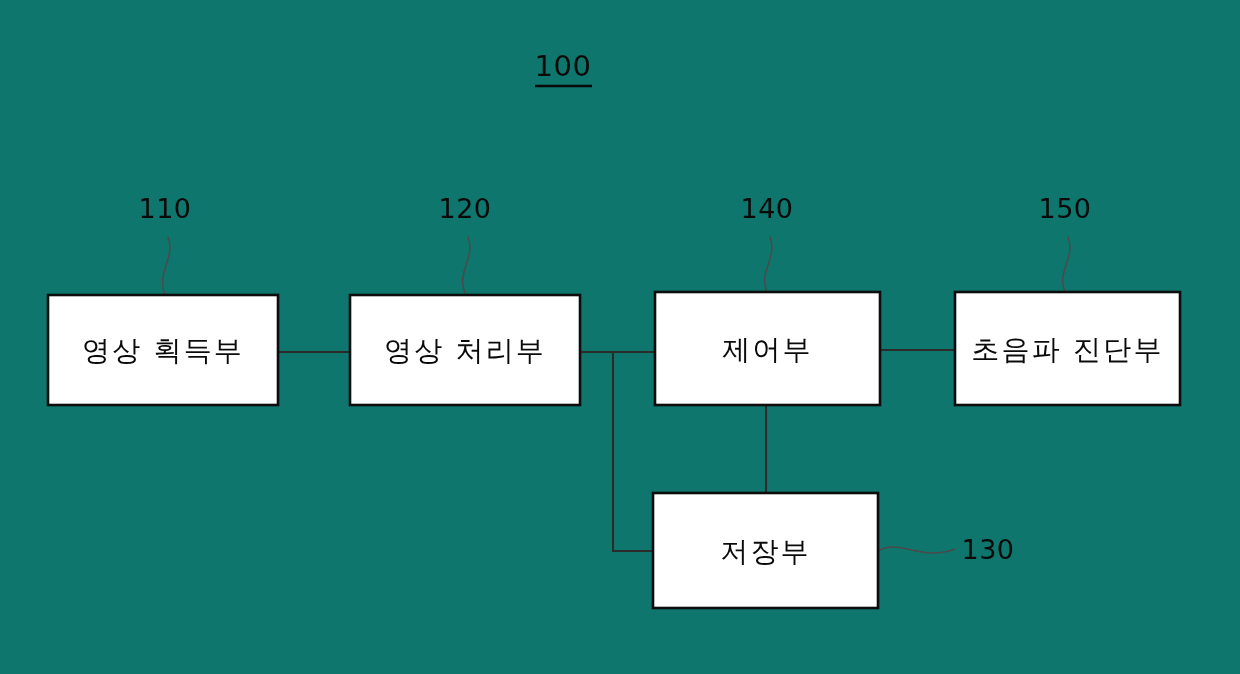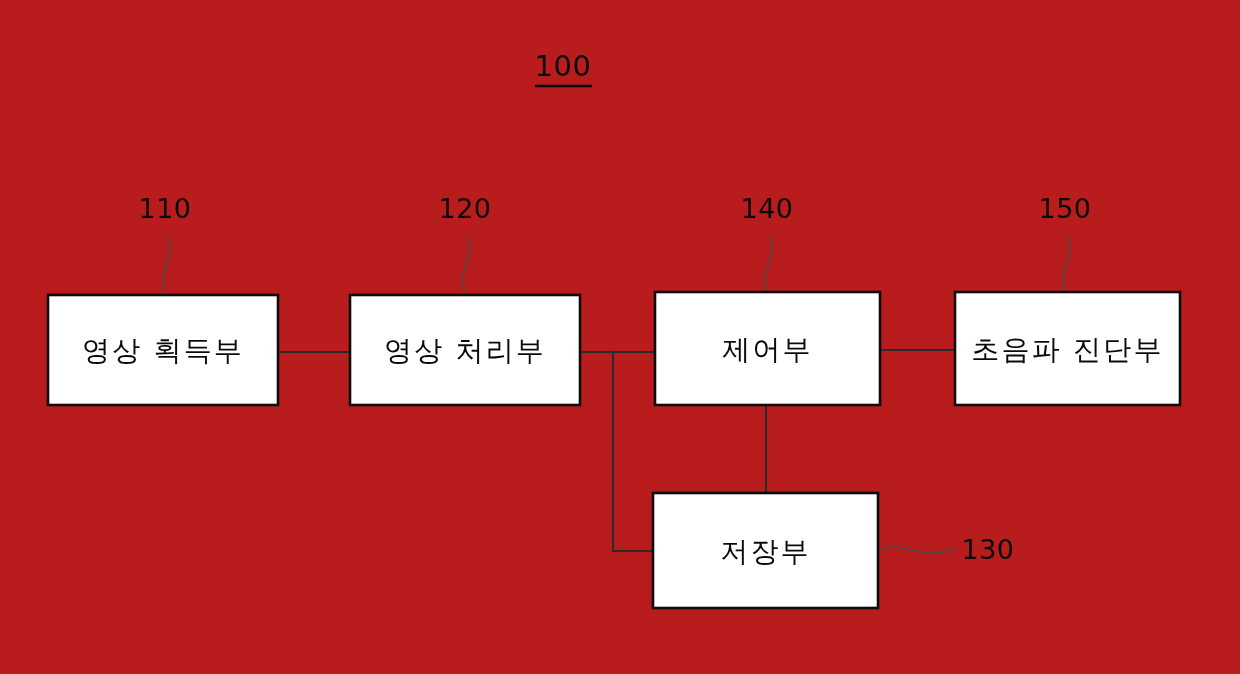--- a/index.html
+++ b/index.html
@@ -4,21 +4,21 @@
 <style>
   html, body {
     margin: 0;
     padding: 0;
     background: #ffffff;
   }
   #figure-root {
     position: relative;
     width: 1240px;
     height: 674px;
-    background: #b91c1c;
+    background: #0f766e;
     font-family: "DejaVu Sans", "Liberation Sans", sans-serif;
     overflow: hidden;
   }
   svg.diagram-canvas {
     position: absolute;
     top: 0;
     left: 0;
     width: 1240px;
     height: 674px;
   }

